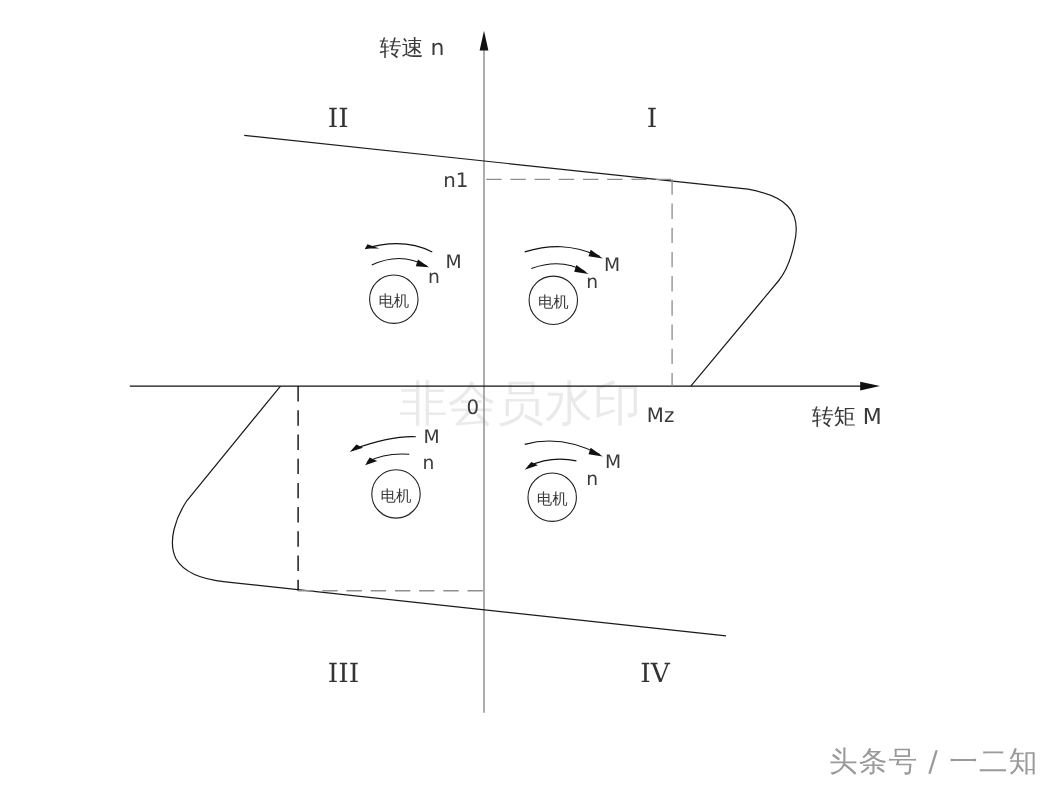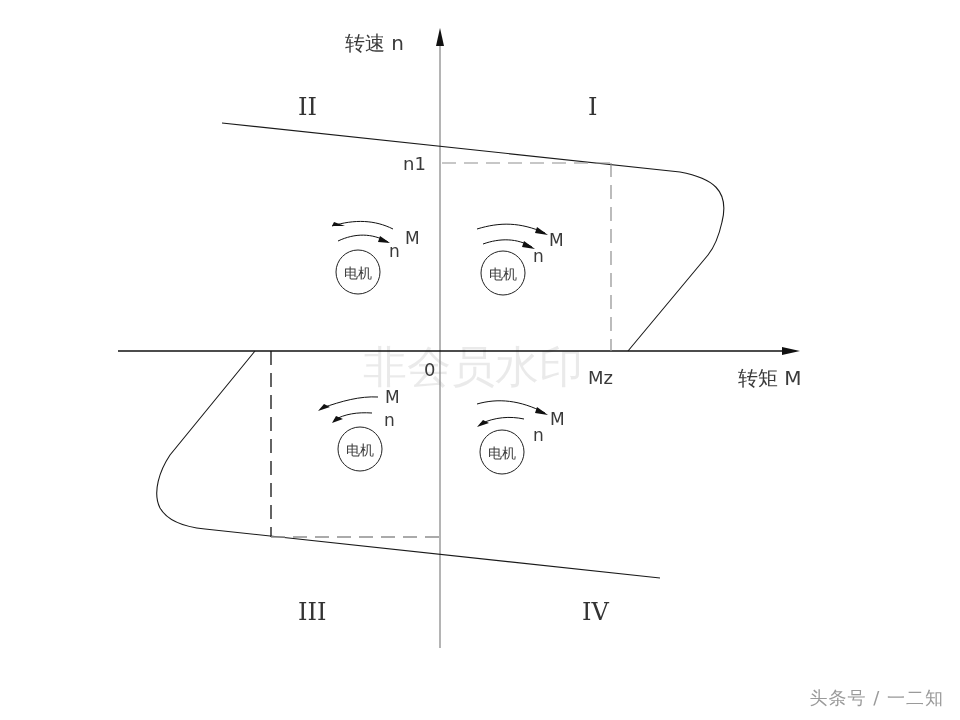--- a/index.html
+++ b/index.html
@@ -2,21 +2,21 @@
 <html><head>
 <meta charset="utf-8">
 <style>
   html, body { margin:0; padding:0; background:#ffffff; }
   body { width:960px; height:720px; position:relative; overflow:hidden;
          font-family: "DejaVu Sans", sans-serif; }
   svg { position:absolute; left:0; top:0; }
   .lbl { font-family: "DejaVu Sans", sans-serif; fill:#3a3a3a; }
   .roman { font-family: "DejaVu Serif", serif; fill:#333; }
   .wm { font-family: "DejaVu Sans", sans-serif; fill:#000; opacity:0.08; }
-  .credit { position:absolute; right:16px; bottom:10px; font-size:18px; color:#9a9a9a;
+  .credit { position:absolute; right:16px; bottom:10px; font-size:26px; color:#9a9a9a;
             font-family:"DejaVu Sans", sans-serif; letter-spacing:1px; }
 </style>
 </head>
 <body>
 
 <svg width="960" height="720" viewBox="0 0 960 720">
   <defs>
     <marker id="arrowHead" markerWidth="10" markerHeight="10" refX="9" refY="5" orient="auto" markerUnits="userSpaceOnUse">
       <path d="M0,2 L10,5 L0,8 Z" fill="#111"></path>
     </marker>

